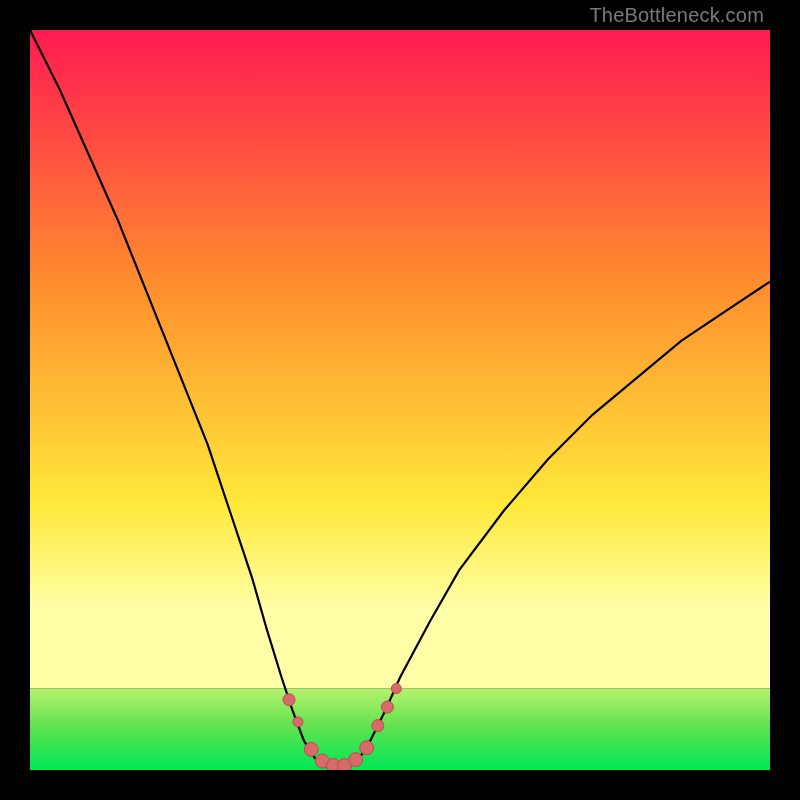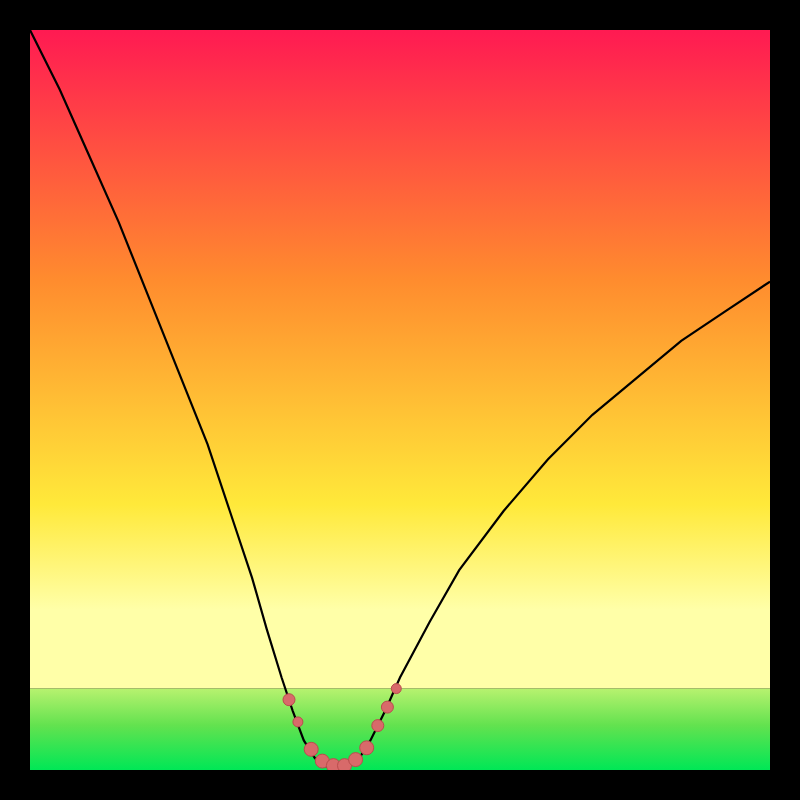--- a/index.html
+++ b/index.html
@@ -36,20 +36,21 @@
   }
   svg {
     display: block;
   }
 </style>
 </head>
 <body>
 
 <div class="frame">
 
+  <div class="attribution">TheBottleneck.com</div>
 
   <div class="plot">
     <svg id="chart-svg" width="740" height="740" viewBox="0 0 740 740">
       <defs>
         <linearGradient id="bg-grad" x1="0" y1="0" x2="0" y2="1">
           <stop id="g0" offset="0%" stop-color="#ff1a52"></stop>
           <stop id="g1" offset="38%" stop-color="#ff8c2e"></stop>
           <stop id="g2" offset="72%" stop-color="#ffe93a"></stop>
           <stop id="g3" offset="88%" stop-color="#ffffa8"></stop>
         </linearGradient>

